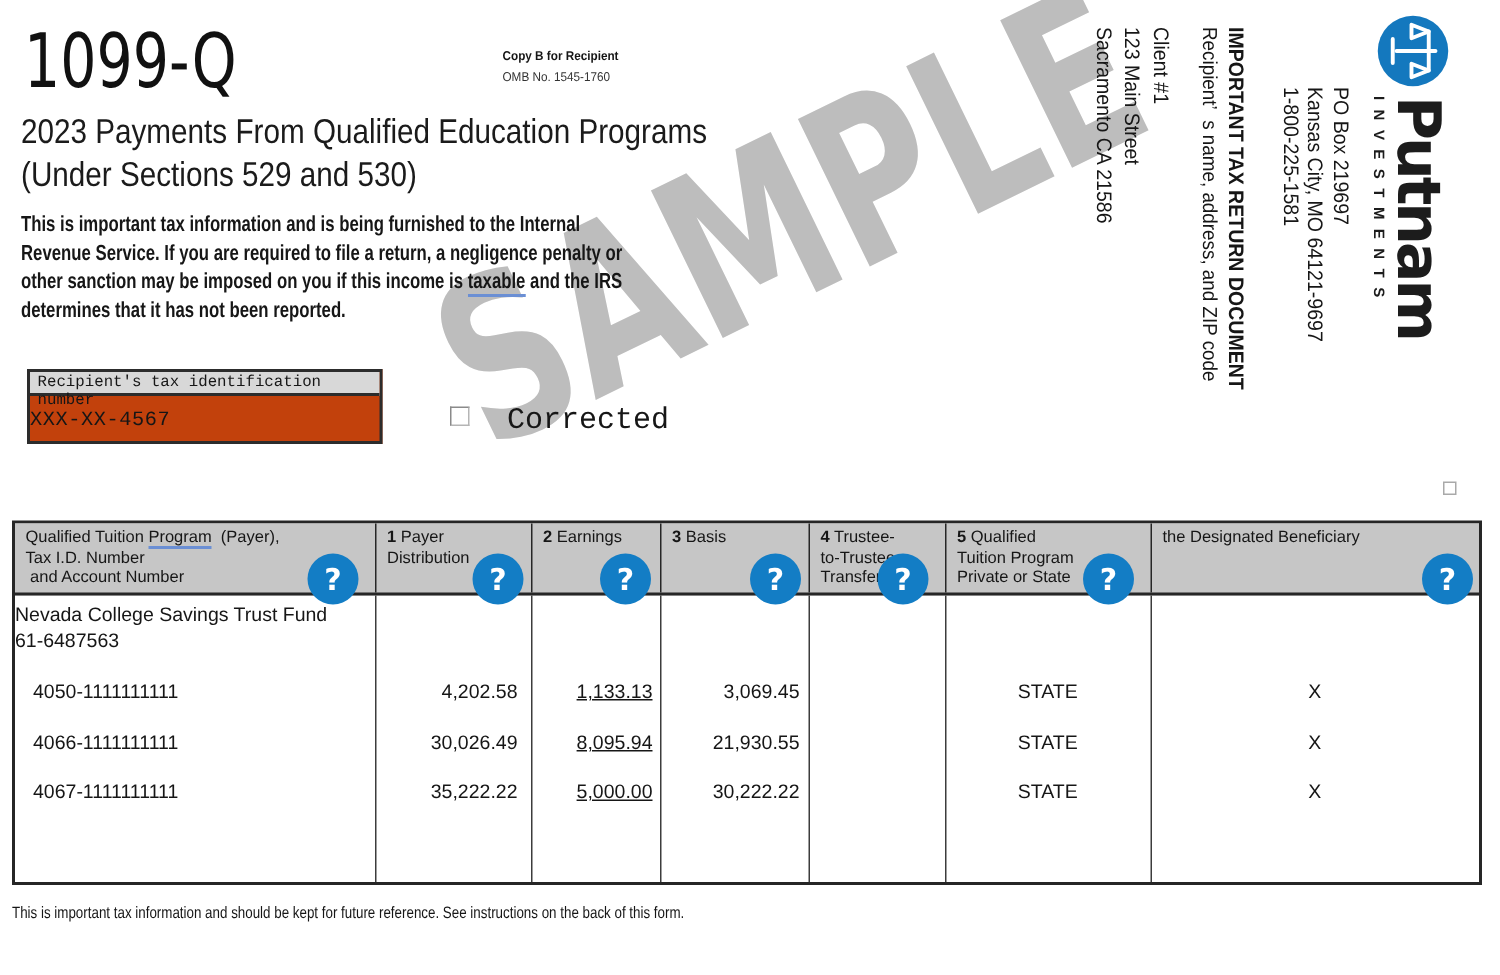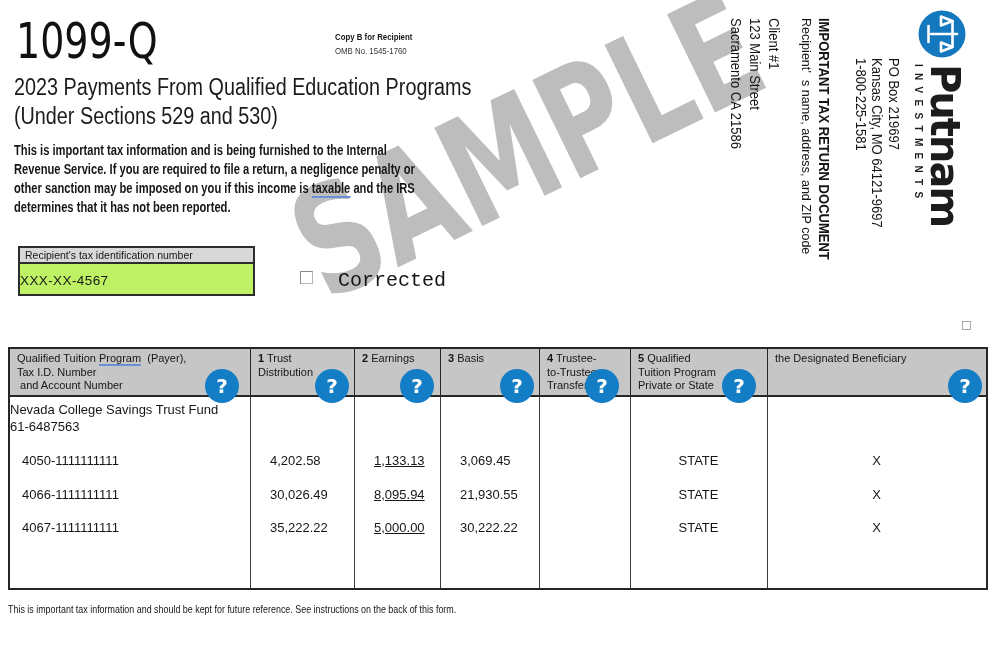--- a/index.html
+++ b/index.html
@@ -22,21 +22,21 @@
   .copy-line{font-size:8.5px;font-weight:700;}
   .omb-line{font-size:8.5px;font-weight:400;color:#333;}
   .subtitle{position:absolute;left:14px;top:73px;font-size:23px;line-height:28.5px;
     transform:scaleX(0.86);transform-origin:0 0;white-space:nowrap;z-index:1;color:#1b1b1b;}
   .notice{position:absolute;left:14px;top:141px;font-size:14.5px;font-weight:700;
     line-height:19px;transform:scaleX(0.77);transform-origin:0 0;white-space:nowrap;z-index:1;}
   .link-underline{border-bottom:2px solid #6b8fd4;}
 
   
   .tin-box{position:absolute;left:18px;top:246px;width:237px;height:50px;
-    border:2px solid #2c2c2c;background:#bef264;z-index:1;box-sizing:border-box;}
+    border:2px solid #2c2c2c;background:#c2410c;z-index:1;box-sizing:border-box;font-family:Liberation Mono, monospace;}
   .tin-head{height:16px;background:#d8d8d8;border-bottom:2px solid #2c2c2c;
     font-size:10.5px;padding:1px 0 0 5px;box-sizing:border-box;}
   .tin-value{text-align:left;font-size:13.5px;margin-top:9px;letter-spacing:0.4px;}
 
   
   .corrected{position:absolute;left:300px;top:269px;display:flex;align-items:flex-start;z-index:1;}
   .checkbox{width:13px;height:13px;background:#fff;border:1px solid #b5b5b5;
     border-top-color:#8a8a8a;border-left-color:#8a8a8a;box-sizing:border-box;margin-top:2px;}
   .corrected-label{font-family:Liberation Mono, monospace;font-size:20px;margin-left:25px;}
 
@@ -64,21 +64,21 @@
   .th{padding:3px 4px 16px 7px;font-size:11px;line-height:13.5px;border-left:1px solid #262626;
     box-sizing:border-box;overflow:hidden;}
   .th:first-child{border-left:none;}
   .hnum{font-weight:700;}
   .tbody{position:relative;height:191px;}
   .colline{position:absolute;top:0;bottom:0;width:1px;background:#3c3c3c;}
   .payer-row{position:absolute;left:0;top:4px;font-size:13px;line-height:17px;}
   .drow{position:absolute;left:0;width:100%;display:grid;
     grid-template-columns:240px 104px 86px 99px 91px 137px 1fr;font-size:13px;line-height:16px;}
   .acct{padding-left:12px;}
-  .amt{margin-left:20px;}
+  .amt{text-align:right;}
   .amt.c2{padding-right:9px;}
   .amt.c3{padding-right:5px;text-decoration:underline;}
   .amt.c4{padding-right:6px;}
   .ctr{text-align:center;}
   .help{position:absolute;top:20px;width:34px;height:34px;border-radius:50%;
     background:#137dc5;color:#fff;display:flex;align-items:center;justify-content:center;
     font-size:20px;font-weight:700;font-family:"DejaVu Sans",sans-serif;cursor:pointer;}
 
   .form-footer{position:absolute;left:8px;top:602px;font-size:11px;line-height:14px;
     transform:scaleX(0.81);transform-origin:0 0;white-space:nowrap;z-index:1;}
@@ -155,21 +155,21 @@
   </div>
 
   <div class="ftable">
     <div class="thead">
       <div class="th">
         <div><span>Qualified Tuition </span><span class="link-underline">Program</span><span>&nbsp; (Payer),</span></div>
         <div>Tax I.D. Number</div>
         <div>&nbsp;and Account Number</div>
       </div>
       <div class="th">
-        <div><span class="hnum">1</span> <span>Trust</span></div>
+        <div><span class="hnum">1</span> <span>Payer</span></div>
         <div>Distribution</div>
       </div>
       <div class="th">
         <div><span class="hnum">2</span> <span>Earnings</span></div>
       </div>
       <div class="th">
         <div><span class="hnum">3</span> <span>Basis</span></div>
       </div>
       <div class="th">
         <div><span class="hnum">4</span> <span>Trustee-</span></div>

